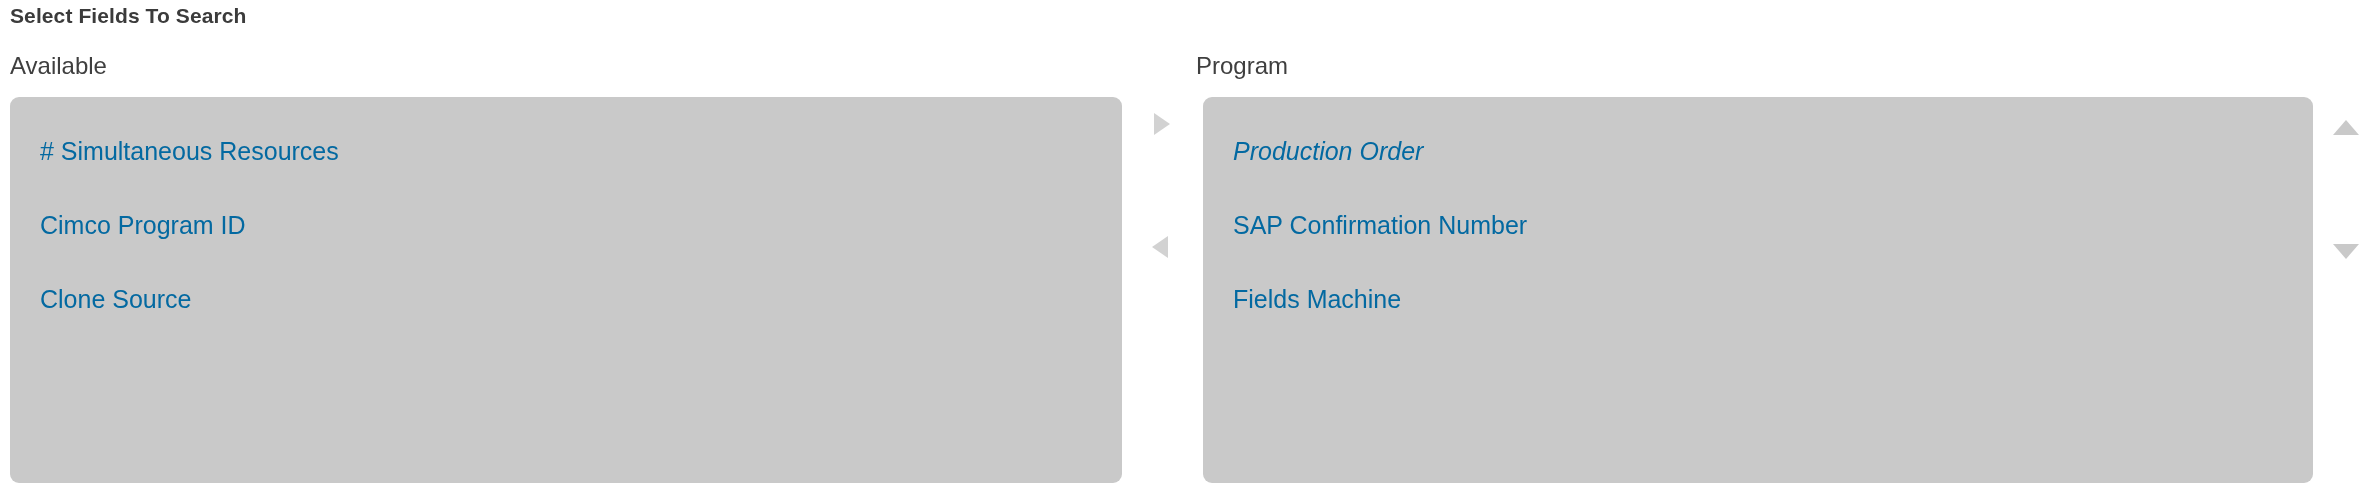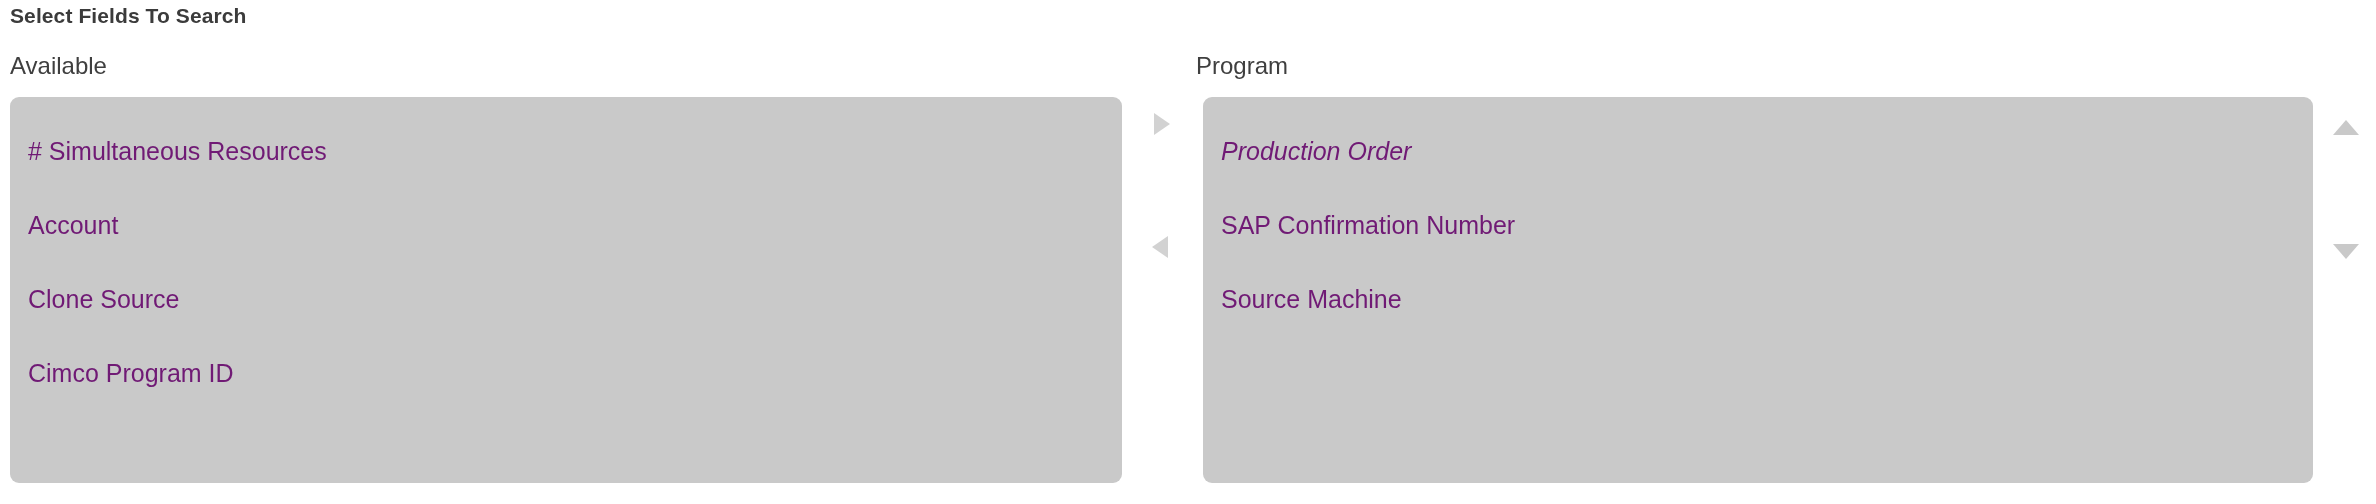--- a/index.html
+++ b/index.html
@@ -62,23 +62,23 @@
   }
   .listbox.selected {
     left: 1203px;
     width: 1110px;
   }
 
   .list-item {
     position: relative;
     height: 74px;
     line-height: 74px;
-    padding-left: 18px;
+    padding-left: 30px;
     font-size: 25px;
-    color: #701a75;
+    color: #0369a1;
     white-space: nowrap;
     overflow: hidden;
     text-overflow: ellipsis;
     cursor: default;
     user-select: none;
   }
   .listbox.available .list-item:first-child { margin-top: 17px; }
   .listbox.selected  .list-item:first-child { margin-top: 17px; font-style: italic; }
 
   
@@ -129,29 +129,28 @@
 <div class="picklist-widget">
 
   <div class="widget-title">Select Fields To Search</div>
 
   <div class="column-label available">Available</div>
 
   <div class="column-label selected">Program</div>
 
   <div class="listbox available" id="available-listbox">
       <div class="list-item"># Simultaneous Resources</div>
-      <div class="list-item">Account</div>
+      <div class="list-item">Cimco Program ID</div>
       <div class="list-item">Clone Source</div>
-      <div class="list-item">Cimco Program ID</div>
     </div>
 
   <div class="listbox selected" id="selected-listbox">
       <div class="list-item">Production Order</div>
       <div class="list-item">SAP Confirmation Number</div>
-      <div class="list-item">Source Machine</div>
+      <div class="list-item">Fields Machine</div>
     </div>
 
   <div class="arrow-btn btn-move-right">
     <span class="tri right"></span>
   </div>
 
   <div class="arrow-btn btn-move-left">
     <span class="tri left"></span>
   </div>
 

